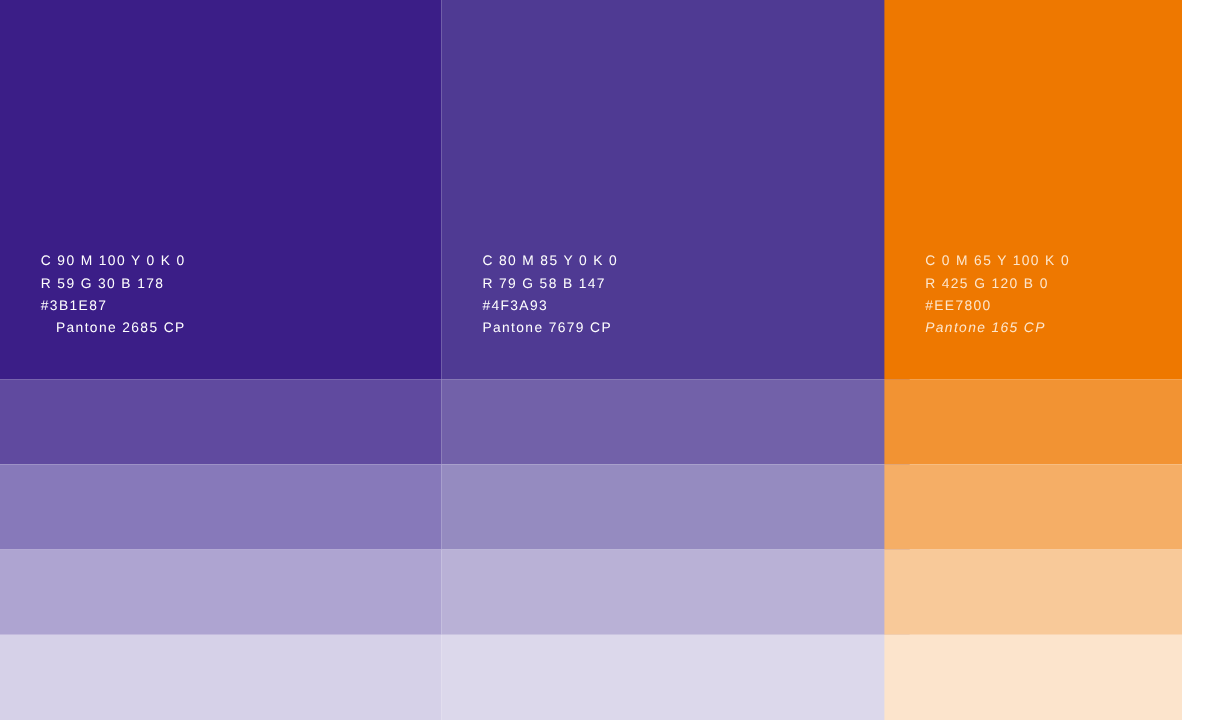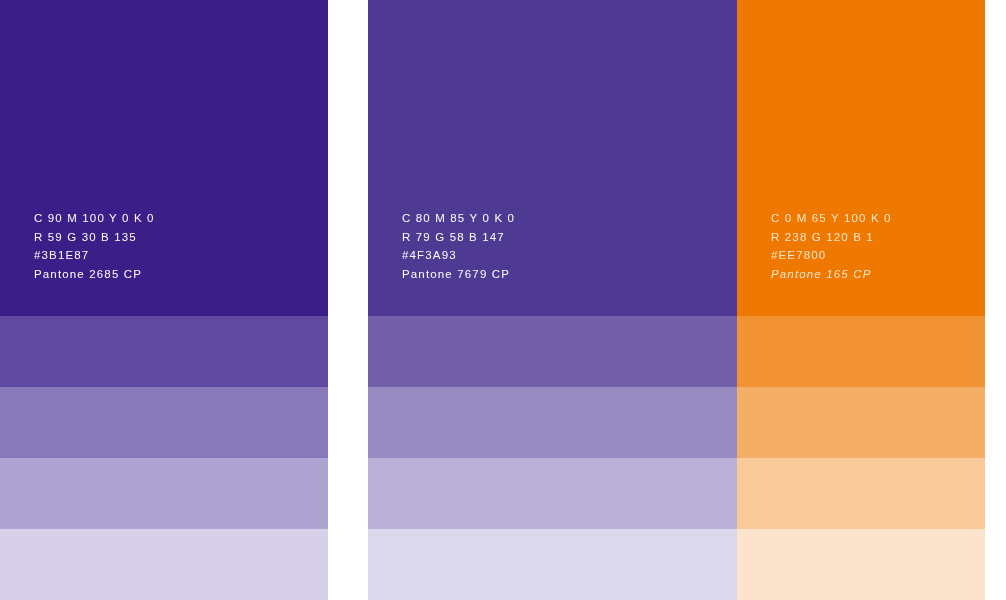--- a/index.html
+++ b/index.html
@@ -55,27 +55,27 @@
   }
   .tint-0 { top: 316px;  height: 71px; }
   .tint-1 { top: 387px;  height: 71px; }
   .tint-2 { top: 458px;  height: 71px; }
   .tint-3 { top: 529px;  height: 71px; }
 </style>
 </head>
 <body>
 
 <div id="palette">
-    <div class="column" style="left: 0px; width: 328px;">
+    <div class="column" style="left: 0px; width: 368px;">
       <div class="swatch-main" style="background: rgb(59, 30, 135);">
         <ul class="spec-list">
           <li class="spec-line" style="color: rgb(255, 255, 255);">C 90  M 100  Y 0  K 0</li>
-          <li class="spec-line" style="color: rgb(255, 255, 255);">R  59  G  30  B  135</li>
+          <li class="spec-line" style="color: rgb(255, 255, 255);">R  59  G  30  B  178</li>
           <li class="spec-line" style="color: rgb(255, 255, 255);">#3B1E87</li>
-          <li class="spec-line" style="color: rgb(255, 255, 255);">Pantone 2685 CP</li>
+          <li class="spec-line" style="color: rgb(255, 255, 255); text-align: right;">Pantone 2685 CP</li>
         </ul>
       </div>
       <div class="tint tint-0" style="background: rgb(96, 74, 159);"></div>
       <div class="tint tint-1" style="background: rgb(135, 121, 186);"></div>
       <div class="tint tint-2" style="background: rgb(174, 164, 209);"></div>
       <div class="tint tint-3" style="background: rgb(214, 209, 232);"></div>
     </div>
     <div class="column" style="left: 368px; width: 390px;">
       <div class="swatch-main" style="background: rgb(79, 58, 147);">
         <ul class="spec-list">
@@ -87,21 +87,21 @@
       </div>
       <div class="tint tint-0" style="background: rgb(114, 97, 169);"></div>
       <div class="tint tint-1" style="background: rgb(149, 139, 192);"></div>
       <div class="tint tint-2" style="background: rgb(185, 177, 214);"></div>
       <div class="tint tint-3" style="background: rgb(220, 216, 235);"></div>
     </div>
     <div class="column" style="left: 737px; width: 248px;">
       <div class="swatch-main" style="background: rgb(238, 120, 0);">
         <ul class="spec-list">
           <li class="spec-line" style="color: rgb(253, 230, 204);">C 0  M 65  Y 100  K 0</li>
-          <li class="spec-line" style="color: rgb(253, 230, 204);">R  238  G  120  B  1</li>
+          <li class="spec-line" style="color: rgb(253, 230, 204);">R  425  G  120  B  0</li>
           <li class="spec-line" style="color: rgb(253, 230, 204);">#EE7800</li>
           <li class="spec-line" style="color: rgb(253, 230, 204); font-style: italic;">Pantone 165 CP</li>
         </ul>
       </div>
       <div class="tint tint-0" style="background: rgb(242, 147, 51);"></div>
       <div class="tint tint-1" style="background: rgb(245, 174, 102);"></div>
       <div class="tint tint-2" style="background: rgb(248, 201, 153);"></div>
       <div class="tint tint-3" style="background: rgb(252, 228, 204);"></div>
     </div>
   </div>

